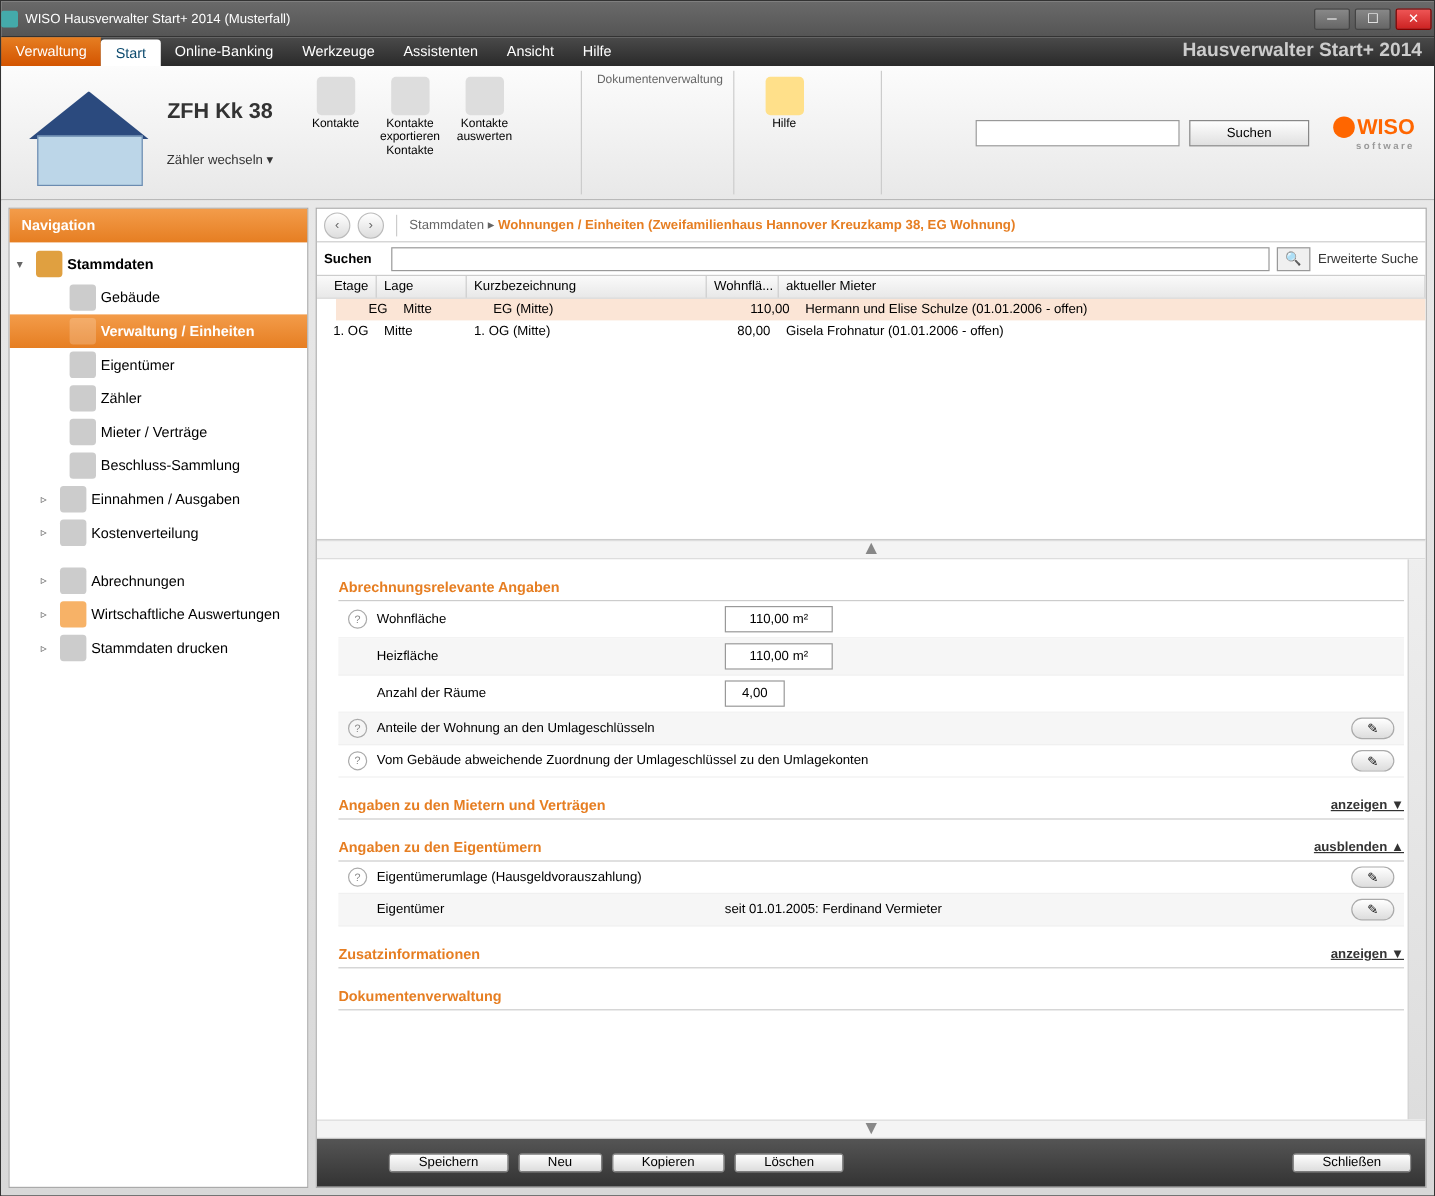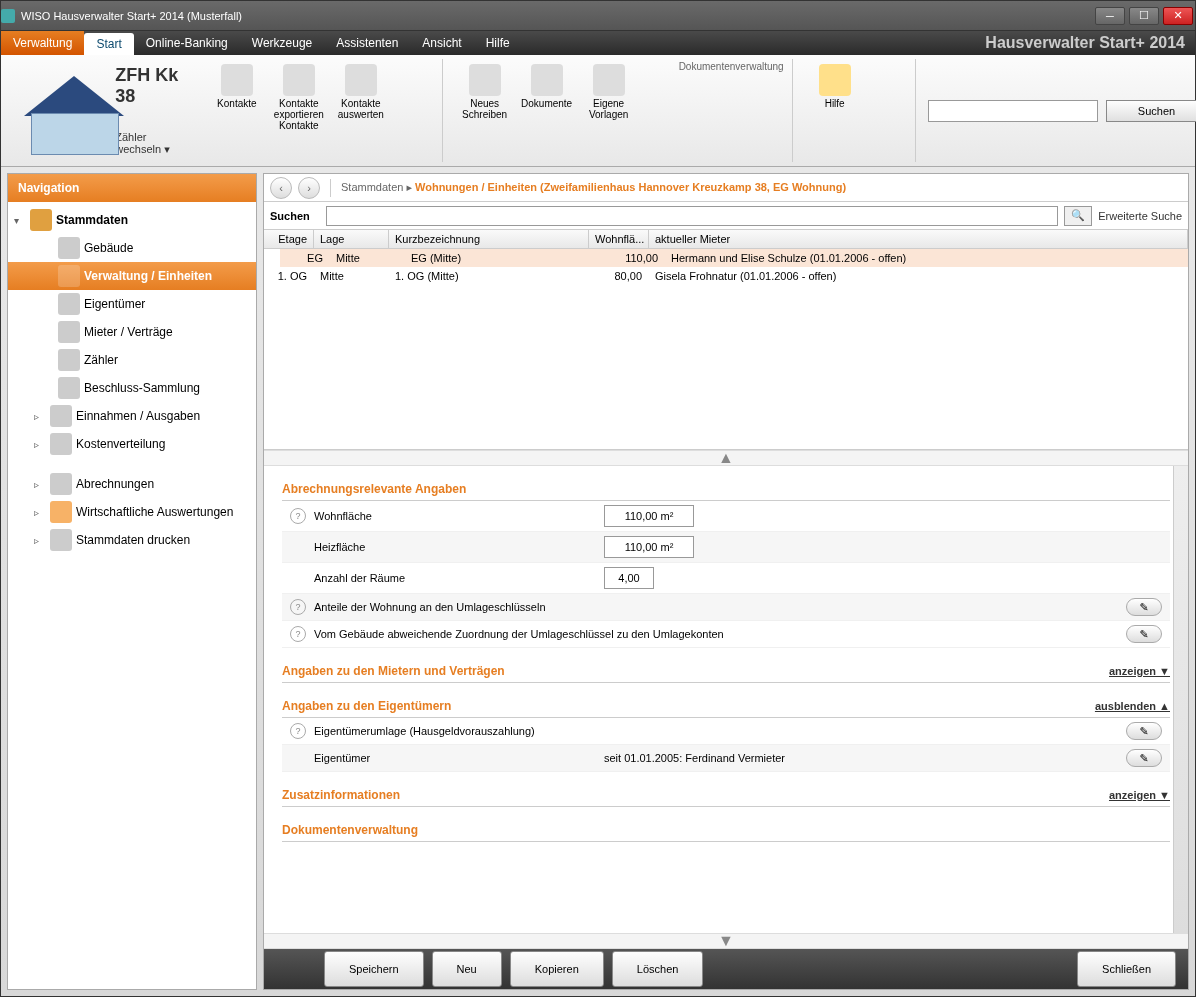--- a/index.html
+++ b/index.html
@@ -76,21 +76,21 @@
 .sect-h .line{flex:1;}
 .toggle-lbl{color:#333;font-weight:bold;text-decoration:underline;cursor:pointer;font-size:11px;}
 .field{display:flex;align-items:center;padding:4px 8px;font-size:11px;border-bottom:1px solid #f0f0f0;}
 .field:nth-child(odd){background:#f6f6f6;}
 .field .q{width:16px;height:16px;border:1px solid #aaa;border-radius:50%;margin-right:8px;display:flex;align-items:center;justify-content:center;font-size:9px;color:#888;}
 .field .flbl{width:290px;}
 .field input{width:90px;height:22px;border:1px solid #999;text-align:center;font-size:11px;}
 .field .editbtn{margin-left:auto;width:36px;height:18px;border:1px solid #aaa;border-radius:9px;background:linear-gradient(#fff,#ddd);display:flex;align-items:center;justify-content:center;cursor:pointer;}
 .field .val{flex:1;}
 .footer{height:40px;background:linear-gradient(#555,#333);display:flex;align-items:center;padding:0 12px;gap:8px;}
-.fbtn{height:36px;padding:0 24px;border:1px solid #888;background:linear-gradient(#fefefe,#ddd);border-radius:3px;font-size:11px;cursor:pointer;}
+.fbtn{height:16px;padding:0 24px;border:1px solid #888;background:linear-gradient(#fefefe,#ddd);border-radius:3px;font-size:11px;cursor:pointer;}
 .footer .spacer{flex:1;}
 </style>
 </head>
 <body>
 
 <div class="window">
 
   <div class="titlebar">
     <div class="tico"></div>
     <span>WISO Hausverwalter Start+ 2014 (Musterfall)</span>
@@ -130,34 +130,20 @@
             <span>Kontakte exportieren Kontakte</span>
           </div>
         <div class="rbtn">
             <div class="ri"></div>
             <span>Kontakte auswerten</span>
           </div>
       </div>
       <div class="lbl">&nbsp;</div>
     </div>
     <div class="rgroup">
-      <div class="row">
-        <div class="rbtn">
-            <div class="ri"></div>
-            <span>Neues Schreiben</span>
-          </div>
-        <div class="rbtn">
-            <div class="ri"></div>
-            <span>Dokumente</span>
-          </div>
-        <div class="rbtn">
-            <div class="ri"></div>
-            <span>Eigene Vorlagen</span>
-          </div>
-      </div>
       <div class="lbl">Dokumentenverwaltung</div>
     </div>
     <div class="rgroup">
       <div class="row">
         <div class="rbtn">
             <div class="ri" style="background:#ffe08a;"></div>
             <span>Hilfe</span>
           </div>
       </div>
       <div class="lbl">&nbsp;</div>
@@ -192,25 +178,25 @@
         <div class="tree-item indent2 sel">
             <div class="ico" style="background:#fff3"></div>
             <span>Verwaltung / Einheiten</span>
           </div>
         <div class="tree-item indent2">
             <div class="ico"></div>
             <span>Eigentümer</span>
           </div>
         <div class="tree-item indent2">
             <div class="ico"></div>
+            <span>Zähler</span>
+          </div>
+        <div class="tree-item indent2">
+            <div class="ico"></div>
             <span>Mieter / Verträge</span>
-          </div>
-        <div class="tree-item indent2">
-            <div class="ico"></div>
-            <span>Zähler</span>
           </div>
         <div class="tree-item indent2">
             <div class="ico"></div>
             <span>Beschluss-Sammlung</span>
           </div>
         <div class="tree-item indent1">
             <span class="tgl">▹</span>
             <div class="ico"></div>
             <span>Einnahmen / Ausgaben</span>
           </div>

